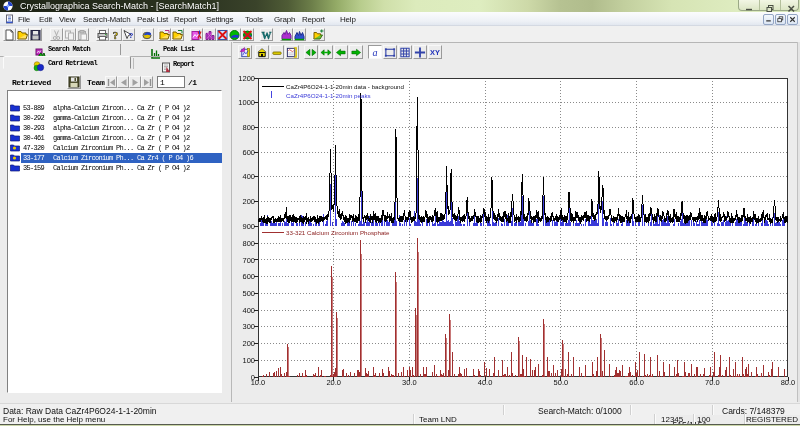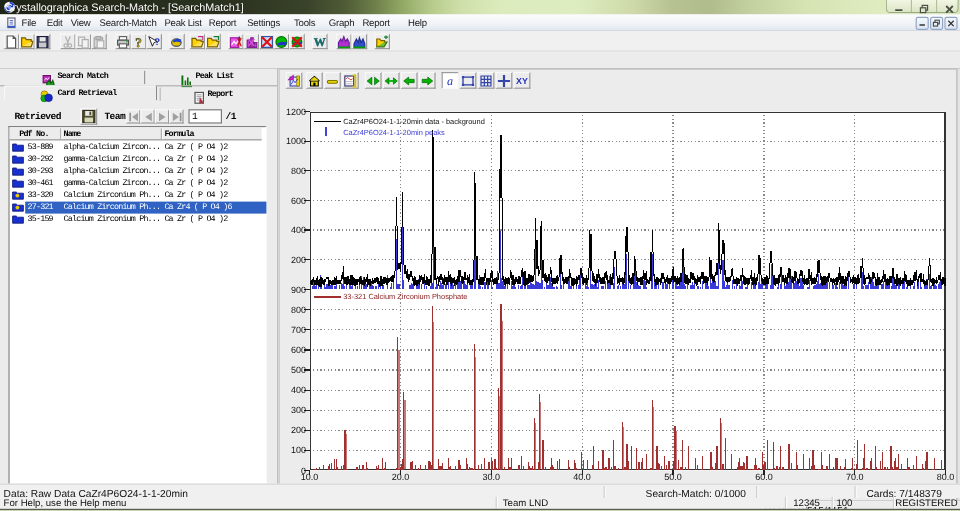--- a/index.html
+++ b/index.html
@@ -1,29 +1,29 @@
 <!DOCTYPE html>
 <html><head><meta charset="utf-8"><style>
 *{margin:0;padding:0;box-sizing:border-box}
 body{width:800px;height:426px;overflow:hidden;position:relative;font-family:"Liberation Sans",sans-serif;background:#ececec}
 .abs{position:absolute}
 #titlebar{left:0;top:0;width:800px;height:12px;background:linear-gradient(90deg,#202617 0%,#242b1b 12%,#2c3421 25%,#3a432a 32%,#4f5c36 36%,#6d7f4a 39%,#93aa66 42%,#b7cc8c 45%,#cfdfa9 48%,#dcebbc 52%,#deedc0 60%,#cdd9a8 66%,#b6c292 70%,#b0bc8c 74%,#c2cf9e 78%,#d6e4b4 84%,#deecc0 92%,#d6e6ba 100%)}
-#titlebar .txt{position:absolute;left:4px;top:1px;font-size:9px;color:#fff;text-shadow:0 1px 1px #00000080}
+#titlebar .txt{position:absolute;left:20px;top:1px;font-size:9px;color:#fff;text-shadow:0 1px 1px #00000080}
 #capbtns{position:absolute;right:1px;top:0;width:61px;height:11px;background:linear-gradient(#f2f6e4,#dce6c4);border:1px solid #9aa886;border-top:none;border-radius:0 0 4px 4px;display:flex}
 #capbtns span{flex:1;text-align:center;border-right:1px solid #b4c09c}
 #capbtns span:last-child{border-right:none}
 #menubar{left:0;top:12px;width:800px;height:14px;background:linear-gradient(#fbfcfd,#eef1f6 70%,#e2e7f0);border-bottom:1px solid #d4d9e2}
 .mi{position:absolute;top:2.5px;font-size:8px;letter-spacing:-0.2px;color:#1a1a1a}
 #mdibtns{position:absolute;right:2px;top:1.5px;width:36px;height:11px;display:flex}
 #mdibtns i{flex:1;margin-left:1px;background:linear-gradient(#f4f8fd,#dbe5f3);border:1px solid #93a5c4;font-style:normal;border-radius:2px;display:flex;align-items:center;justify-content:center;overflow:hidden}
 #toolbar{left:0;top:26px;width:800px;height:17px;background:#f0f0f0;border-bottom:1px solid #dcdcdc}
 .tb{position:absolute;background:#ececec;border:1px solid;border-color:#f8f8f8 #9a9a9a #9a9a9a #f8f8f8;display:flex;align-items:center;justify-content:center}
 .cb{position:absolute;background:#ececec;border:1px solid;border-color:#f8f8f8 #9a9a9a #9a9a9a #f8f8f8;display:flex;align-items:center;justify-content:center}
 .cbw{position:absolute;background:#fff;border:1px solid;border-color:#9a9a9a #f8f8f8 #f8f8f8 #9a9a9a;display:flex;align-items:center;justify-content:center}
-#main{left:0;top:57px;width:800px;height:360px;background:#737373}
+#main{left:0;top:42px;width:800px;height:360px;background:#6d28d9}
 #leftpanel{position:absolute;left:0;top:0;width:231px;height:360px;background:#ececec}
 #divider{position:absolute;left:231px;top:0;width:2px;height:360px;background:#ececec;border-left:1px solid #b8b8b8}
 #chartpanel{position:absolute;left:233px;top:0;width:564px;height:360px;background:#ececec;border-top:1px solid #b6b6b6}
 #rborder{position:absolute;left:797px;top:0;width:3px;height:360px;background:#e4e4e4;border-left:1px solid #c0c0c0}
 .seplineh{position:absolute;left:0;width:100%;border-top:1px solid #b0b0b0}
 #tabs1d{position:absolute;left:120px;top:2px;height:11px;border-left:1px solid #999}
 .tabtxt{font-size:7px;font-family:"Liberation Mono",monospace;font-weight:bold;letter-spacing:-0.7px;color:#000;position:absolute;top:3px;white-space:nowrap}
 .ticon{position:absolute;top:0px}
 #cardtab{position:absolute;left:3px;top:14px;width:128px;height:13px;background:#ececec;border:1px solid;border-color:#fbfbfb #8a8a8a transparent #fbfbfb;border-radius:2px 2px 0 0}
 #reporttab{position:absolute;left:133px;top:16px;width:92px;height:11px;border-left:1px solid #bbb}
@@ -295,27 +295,20 @@
       </div>
   <div class="navb" style="left:141px">
         <svg width="9" height="9" viewBox="0 0 9 9">
           <path d="M7.5 1v7" stroke="#909090" stroke-width="1.4"></path>
           <path d="M1 1l5 3.5L1 8z" fill="#a0a0a0"></path>
         </svg>
       </div>
   <div id="pagebox">1</div>
   <span class="pr" style="left:188px;top:36px">/1</span>
   <div id="ltable"></div>
-  <div id="lthead">
-        <span style="left:8px">Pdf No.</span>
-        <i style="left:42px"></i>
-        <span style="left:45px">Name</span>
-        <i style="left:126px"></i>
-        <span style="left:129px">Formula</span>
-      </div>
   <div class="lrow" style="top:61px">
         <span class="fi"><svg width="10" height="9" viewBox="0 0 10 9">
             <path d="M.5 8V2h3l1 1h5v5z" fill="#1830d0" stroke="#101878" stroke-width=".7"></path>
           </svg></span>
         <span class="c1" style="position:absolute">53-889</span>
         <span class="c2" style="position:absolute">alpha-Calcium Zircon...</span>
         <span class="c3" style="position:absolute">Ca Zr ( P O4 )2</span>
       </div>
       <div class="lrow" style="top:71px">
         <span class="fi"><svg width="10" height="9" viewBox="0 0 10 9">
@@ -339,31 +332,31 @@
           </svg></span>
         <span class="c1" style="position:absolute">30-461</span>
         <span class="c2" style="position:absolute">gamma-Calcium Zircon...</span>
         <span class="c3" style="position:absolute">Ca Zr ( P O4 )2</span>
       </div>
       <div class="lrow" style="top:101px">
         <span class="fi"><svg width="10" height="9" viewBox="0 0 10 9">
             <path d="M.5 8V2h3l1 1h5v5z" fill="#1830d0" stroke="#101878" stroke-width=".7"></path>
             <circle cx="4.5" cy="5" r="1.6" fill="#e8c800"></circle>
           </svg></span>
-        <span class="c1" style="position:absolute">33-320</span>
+        <span class="c1" style="position:absolute">47-320</span>
         <span class="c2" style="position:absolute">Calcium Zirconium Ph...</span>
         <span class="c3" style="position:absolute">Ca Zr ( P O4 )2</span>
       </div>
       <div class="lrow" style="top:111px">
         <span style="position:absolute;left:13px;top:0;width:201px;height:10px;background:#2f62c2"></span>
         <span class="fi"><svg width="10" height="9" viewBox="0 0 10 9">
             <path d="M.5 8V2h3l1 1h5v5z" fill="#1830d0" stroke="#101878" stroke-width=".7"></path>
             <circle cx="4.5" cy="5" r="1.6" fill="#e8c800"></circle>
           </svg></span>
-        <span class="c1" style="position:absolute;color:#fff">27-321</span>
+        <span class="c1" style="position:absolute;color:#fff">33-177</span>
         <span class="c2" style="position:absolute;color:#fff">Calcium Zirconium Ph...</span>
         <span class="c3" style="position:absolute;color:#fff">Ca Zr4 ( P O4 )6</span>
       </div>
       <div class="lrow" style="top:121px">
         <span class="fi"><svg width="10" height="9" viewBox="0 0 10 9">
             <path d="M.5 8V2h3l1 1h5v5z" fill="#1830d0" stroke="#101878" stroke-width=".7"></path>
           </svg></span>
         <span class="c1" style="position:absolute">35-159</span>
         <span class="c2" style="position:absolute">Calcium Zirconium Ph...</span>
         <span class="c3" style="position:absolute">Ca Zr ( P O4 )2</span>

